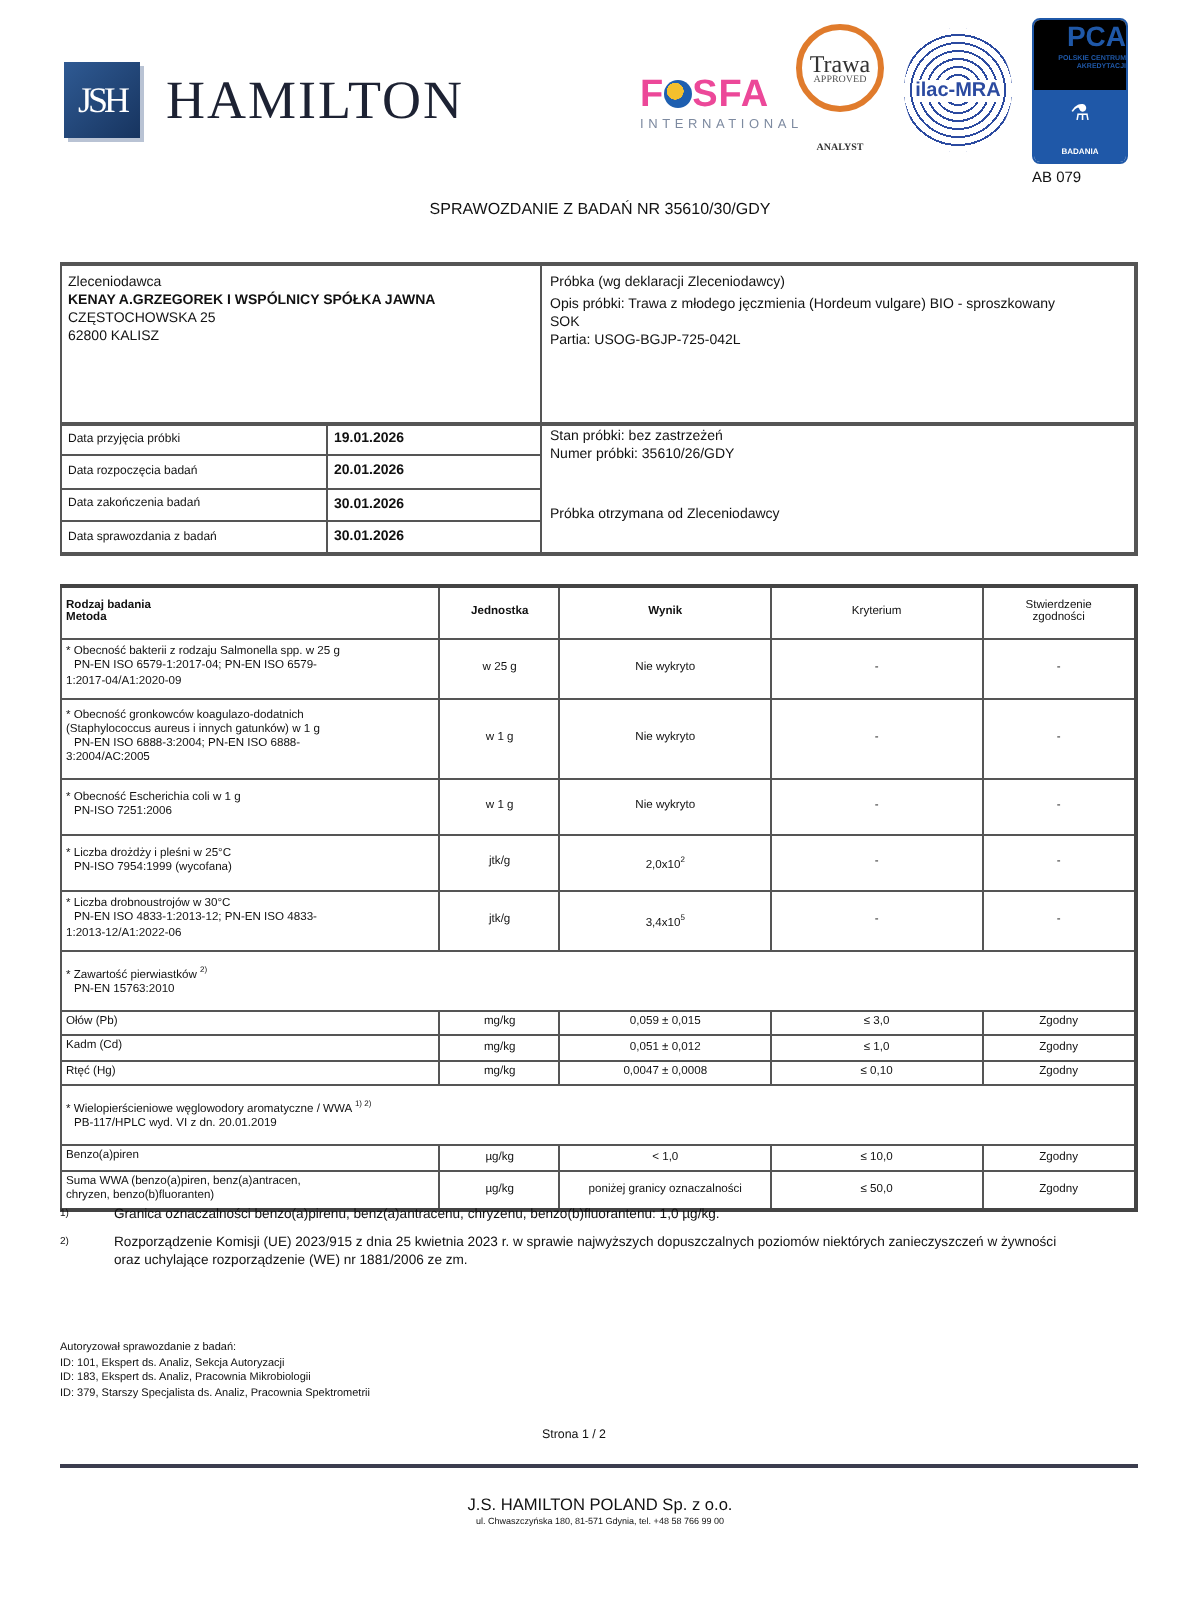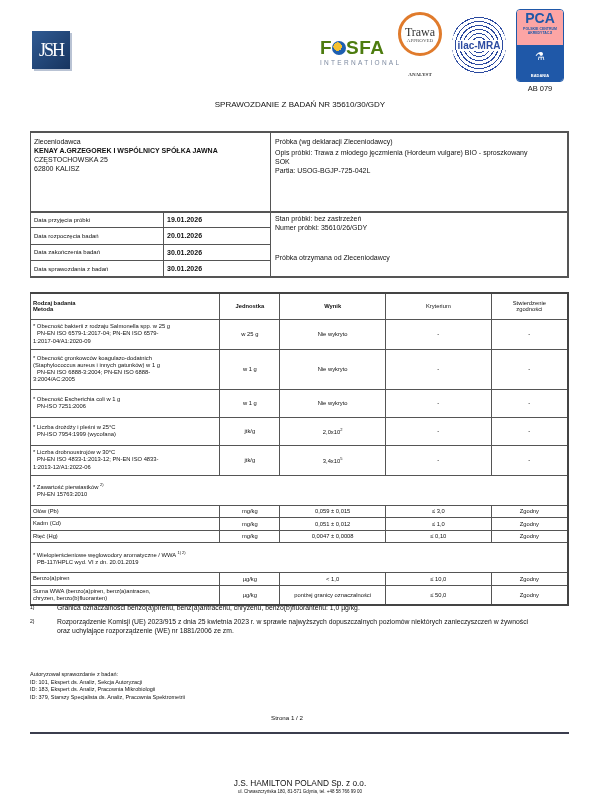--- a/index.html
+++ b/index.html
@@ -8,42 +8,42 @@
 
   
   .logo-block { position: absolute; left: 32px; top: 31px; display: flex; align-items: center; }
   .logo-box { width: 38px; height: 38px; background: linear-gradient(135deg, #2f5a93 0%, #17345f 100%);
      box-shadow: 2px 2px 0 #b9c3d4; display: flex; align-items: center; justify-content: center;
      color: #fff; font-family: "Liberation Serif", serif; font-size: 18px; letter-spacing: -2px; }
   .logo-text { margin-left: 13px; font-family: "Liberation Serif", serif; font-size: 27px; color: #1d2233; letter-spacing: 1px; }
 
   .acc { position: absolute; }
   .fosfa { left: 320px; top: 38px; width: 78px; }
-  .fosfa .main { font-weight: bold; font-size: 19px; color: #4d7c0f; letter-spacing: 0.5px; line-height: 19px; }
+  .fosfa .main { font-weight: bold; font-size: 19px; color: #ec4899; letter-spacing: 0.5px; line-height: 19px; }
   .fosfa .sub { font-size: 6.5px; color: #7d8aa0; letter-spacing: 2.3px; margin-top: 2px; }
   .globe { display: inline-block; width: 14px; height: 14px; border-radius: 50%; background: radial-gradient(circle at 40% 40%, #f4c02e 0 35%, #1e5fb0 36%); vertical-align: -1px; }
 
   .gafta { left: 398px; top: 12px; width: 44px; height: 44px; border-radius: 50%; border: 3px solid #e07b2c;
      display: flex; flex-direction: column; align-items: center; justify-content: center; }
   .gafta .g1 { font-family: "Liberation Serif", serif; font-size: 12px; color: #333; line-height: 12px; }
   .gafta .g2 { font-family: "Liberation Serif", serif; font-size: 5px; color: #555; }
   .gafta-analyst { left: 402px; top: 72px; font-family: "Liberation Serif", serif; font-size: 5px; font-weight: bold; color: #333; width: 36px; text-align: center; }
 
   .ilac { left: 452px; top: 14px; width: 54px; height: 62px; border-radius: 50%;
      background: repeating-radial-gradient(circle, #fff 0 3px, #2b4aa0 3px 4px); display: flex; align-items: center; justify-content: center; }
   .ilac span { background: #fff; color: #2b4aa0; font-weight: bold; font-size: 10px; padding: 0 1px; }
 
   .pca { left: 516px; top: 9px; width: 48px; height: 73px; border: 1.5px solid #1f58a8; border-radius: 4px; overflow: hidden; }
-  .pca .top { height: 35px; background: #fca5a5; text-align: center; }
+  .pca .top { height: 35px; background: #000000; text-align: right; }
   .pca .top .p1 { font-weight: bold; font-size: 14px; color: #1f58a8; line-height: 17px; }
   .pca .top .p2 { font-size: 3.5px; color: #1f58a8; font-weight: bold; line-height: 4px; }
   .pca .bottom { height: 38px; background: #1f58a8; color: #fff; text-align: center; position: relative; }
   .pca .flask { font-size: 11px; padding-top: 5px; display: block; }
   .pca .bad { font-size: 4px; font-weight: bold; position: absolute; bottom: 5px; left: 0; right: 0; }
-  .pca-ab { left: 516px; top: 84px; width: 48px; text-align: center; font-size: 7.5px; color: #111; }
+  .pca-ab { left: 516px; top: 84px; width: 48px; text-align: left; font-size: 7.5px; color: #111; }
 
   .report-title { position: absolute; left: 0; right: 0; top: 100px; text-align: center; font-size: 8px; color: #111; }
 
   
   .box { position: absolute; border: 1px solid #555; }
   .client-box { left: 30px; top: 131px; width: 539px; height: 82px; border-right-width: 2px; border-top-width: 2px; }
   .client-box .col-l { position: absolute; left: 0; top: 0; width: 240px; height: 100%; border-right: 1px solid #555; padding: 4px 3px; font-size: 7px; line-height: 9px; }
   .client-box .col-r { position: absolute; left: 241px; top: 0; right: 0; height: 100%; padding: 4px 3px; font-size: 7px; line-height: 9px; }
   .bold { font-weight: bold; }
 
@@ -78,29 +78,30 @@
   .footnote { position: absolute; left: 30px; width: 540px; font-size: 6.8px; line-height: 9px; display: flex; }
   .footnote .num { width: 27px; font-size: 5px; }
   .fn1 { top: 603px; }
   .fn2 { top: 617px; }
 
   .auth { position: absolute; left: 30px; top: 671px; font-size: 5.5px; line-height: 7.5px; }
   .page-num { position: absolute; left: 271px; top: 714px; font-size: 6.2px; }
 
   .footer-line { position: absolute; left: 30px; top: 732px; width: 539px; height: 2px; background: #3b3d4e; }
   .footer { position: absolute; left: 0; right: 0; top: 747px; text-align: center; color: #111; }
-  .footer .f1 { font-size: 8.3px; line-height: 10px; margin-top: 31px; }
+  .footer .f1 { font-size: 8.3px; line-height: 10px; }
   .footer .f2 { font-size: 8.3px; line-height: 10px; }
   .footer .f3 { font-size: 4.5px; line-height: 7px; }
 </style>
 </head>
 <body>
 
 <div class="logo-block">
   <div class="logo-box">JSH</div>
+  <div class="logo-text">HAMILTON</div>
 </div>
 
 <div class="acc fosfa">
   <div class="main"><span>F</span><span class="globe"></span><span>SFA</span></div>
   <div class="sub">INTERNATIONAL</div>
 </div>
 
 <div class="acc gafta">
   <div class="g1">Trawa</div>
   <div class="g2">APPROVED</div>

